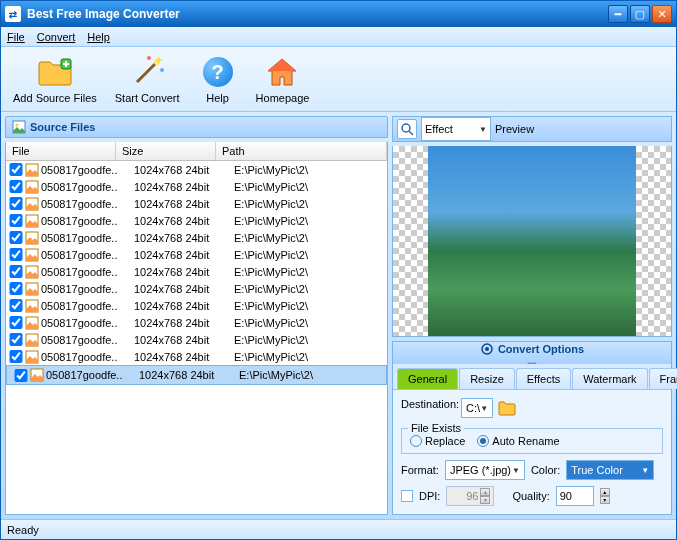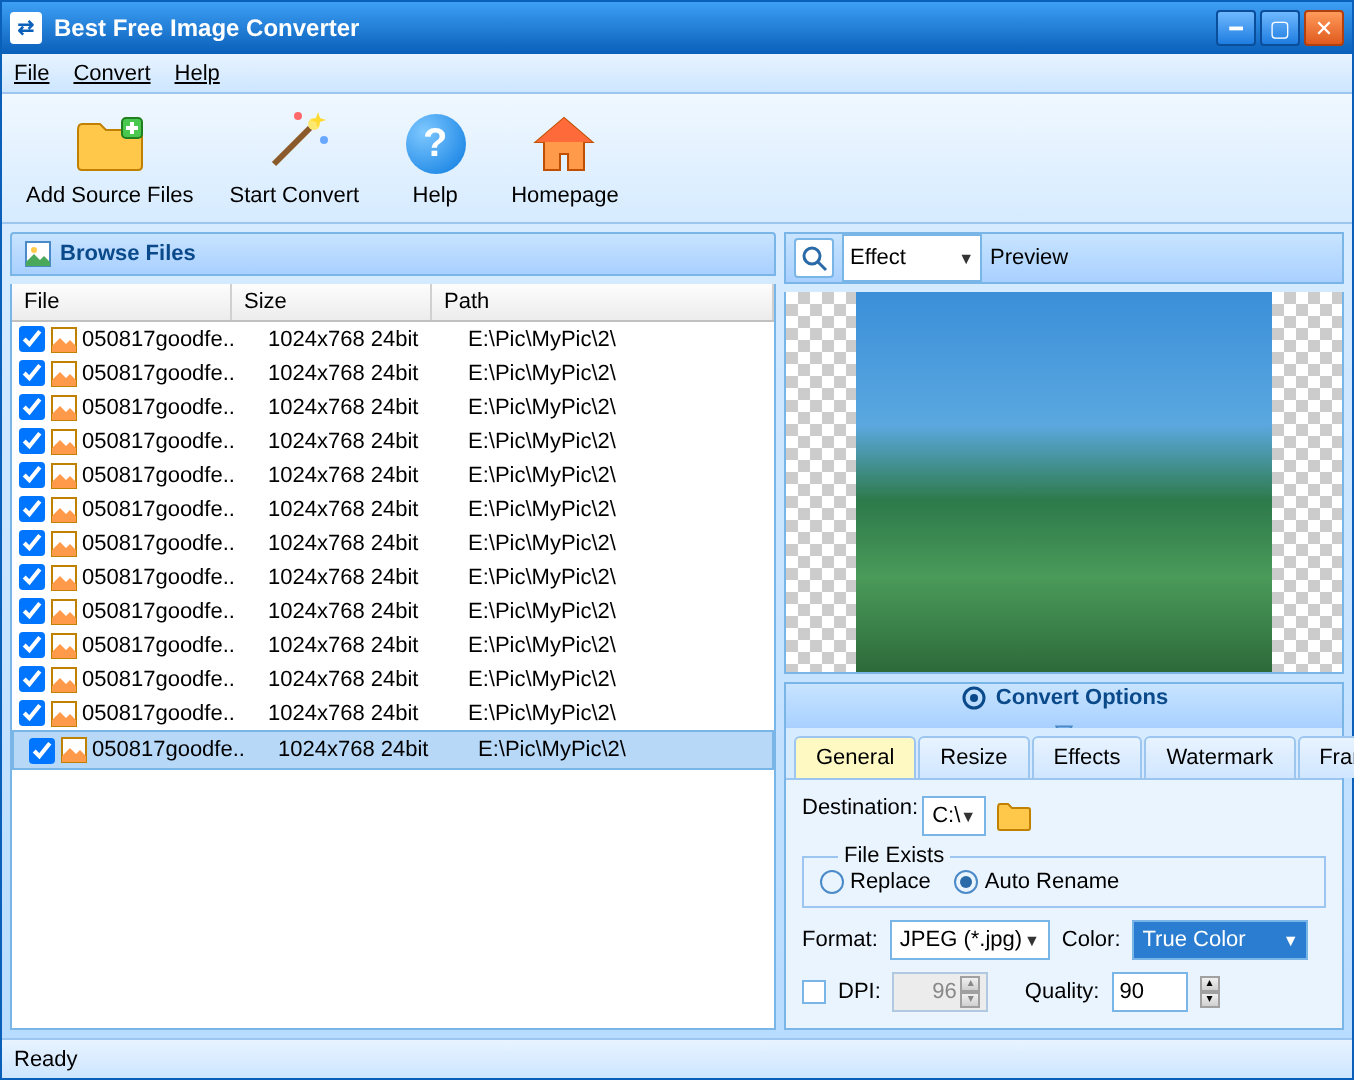--- a/index.html
+++ b/index.html
@@ -41,28 +41,28 @@
 .preview-bar { height:26px; display:flex; align-items:center; gap:4px; background:linear-gradient(#c8e4ff,#a8d0ff); border:1px solid #7ab5e8; padding:0 4px; }
 .mag-btn { width:20px; height:20px; background:#fff; border:1px solid #7ab5e8; border-radius:2px; display:flex; align-items:center; justify-content:center; cursor:pointer; }
 .effect-sel { width:70px; height:24px; border:1px solid #7ab5e8; background:#fff; padding:0 3px; display:flex; align-items:center; justify-content:space-between; cursor:pointer; }
 .preview-area { flex:1; background:#fff; border:1px solid #7ab5e8; border-top:none; min-height:140px; display:flex; align-items:stretch; }
 .checker { width:35px; background-image:linear-gradient(45deg,#ccc 25%,transparent 25%),linear-gradient(-45deg,#ccc 25%,transparent 25%),linear-gradient(45deg,transparent 75%,#ccc 75%),linear-gradient(-45deg,transparent 75%,#ccc 75%); background-size:12px 12px; background-position:0 0,0 6px,6px -6px,-6px 0; }
 .preview-img { flex:1; background:linear-gradient(to bottom,#3a8fd8 0%,#5ba8e0 35%,#2d7a4a 55%,#4a9a5a 75%,#2d6a3a 100%); position:relative; }
 .convert-panel { background:linear-gradient(#eaf4ff,#d6ebff); border:1px solid #7ab5e8; display:flex; flex-direction:column; }
 .convert-head { height:22px; background:linear-gradient(#c8e4ff,#a8d0ff); display:flex; align-items:center; padding:0 6px; gap:4px; color:#0a4a8a; font-weight:bold; justify-content:space-between;flex-direction:column; }
 .tabs { display:flex; background:#d6ebff; padding-top:4px; gap:1px; padding-left:4px; }
 .tab { padding:4px 10px; background:linear-gradient(#e8f3ff,#d0e6ff); border:1px solid #9cc6f0; border-bottom:none; border-radius:3px 3px 0 0; cursor:pointer; }
-.tab.active { background:#fef9c3; }
+.tab.active { background:#84cc16; }
 .tab-body { padding:8px; background:#eaf4ff; border-top:1px solid #9cc6f0; display:flex; flex-direction:column; gap:6px; }
 .dest-row { display:flex; flex-direction:row; gap:2px; }
 .dest-input-row { display:flex; gap:4px; align-items:center; }
 .dest-input { flex:1; height:20px; border:1px solid #7ab5e8; background:#fff; padding:0 4px; display:flex; align-items:center; justify-content:space-between; }
 .browse-btn { width:20px; height:20px; cursor:pointer; display:flex; align-items:center; justify-content:center; }
 .fieldset { border:1px solid #9cc6f0; padding:6px 8px; position:relative; margin-top:4px; }
-.fieldset-label { position:absolute; top:-7px; left:17px; background:#eaf4ff; padding:0 3px; }
+.fieldset-label { position:absolute; top:-7px; left:6px; background:#eaf4ff; padding:0 3px; }
 .radio-row { display:flex; gap:12px; align-items:center; }
 .radio { display:flex; align-items:center; gap:3px; cursor:pointer; }
 .radio-circle { width:12px; height:12px; border:1px solid #4a8ac8; border-radius:50%; display:flex; align-items:center; justify-content:center; }
 .radio-dot { width:6px; height:6px; background:#2a6aa8; border-radius:50%; }
 .form-row { display:flex; align-items:center; gap:6px; }
 .sel { height:20px; border:1px solid #7ab5e8; background:#fff; padding:0 4px; display:flex; align-items:center; justify-content:space-between; cursor:pointer; }
 .sel.color-sel { background:#2a7dd0; color:#fff; width:88px; }
 .sel.fmt { width:80px; }
 .chk { width:12px; height:12px; border:1px solid #7ab5e8; background:#fff; }
 .spinner { width:48px; height:20px; border:1px solid #b0c8e0; background:#ececec; display:flex; align-items:center; justify-content:flex-end; padding:0 3px; color:#888; gap:2px; }
@@ -135,21 +135,21 @@
 
   <div class="main">
 
     <div class="left-pane">
       <div class="panel-head">
         <svg class="panel-head-icon" viewBox="0 0 14 14">
             <rect x="1" y="1" width="12" height="12" fill="#fff" stroke="#4a8ac8"></rect>
             <circle cx="5" cy="5" r="1.5" fill="#ffca4a"></circle>
             <path d="M1 11 L5 7 L8 10 L10 8 L13 11 L13 13 L1 13 Z" fill="#4aa85a"></path>
           </svg>
-        <span>Browse Files</span>
+        <span>Source Files</span>
       </div>
       <div class="file-list">
         <div class="list-header">
           <div class="col-file">File</div>
           <div class="col-size">Size</div>
           <div class="col-path">Path</div>
         </div>
         <div class="list-body" id="list-body">
             <div class="list-row">
               <input type="checkbox" class="row-check" checked="" style="">

